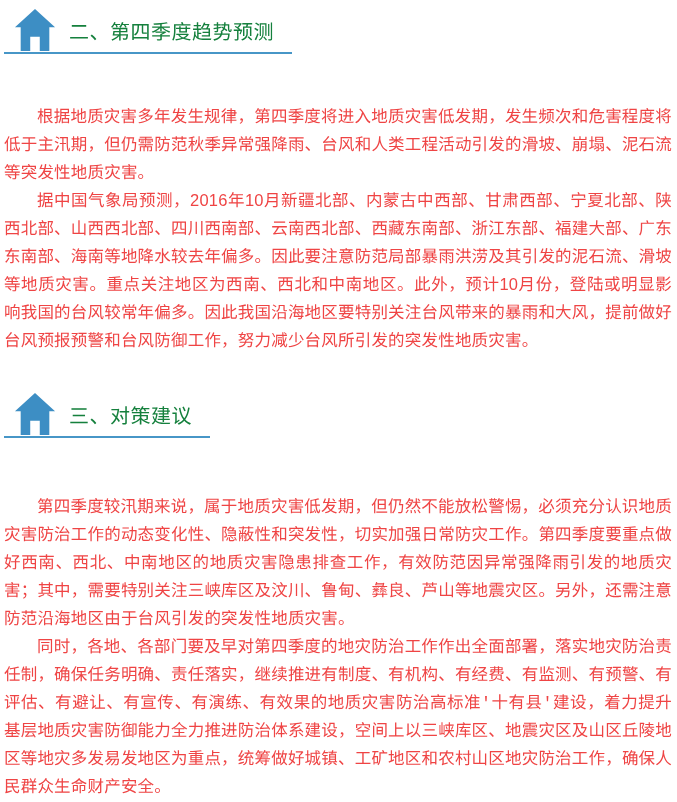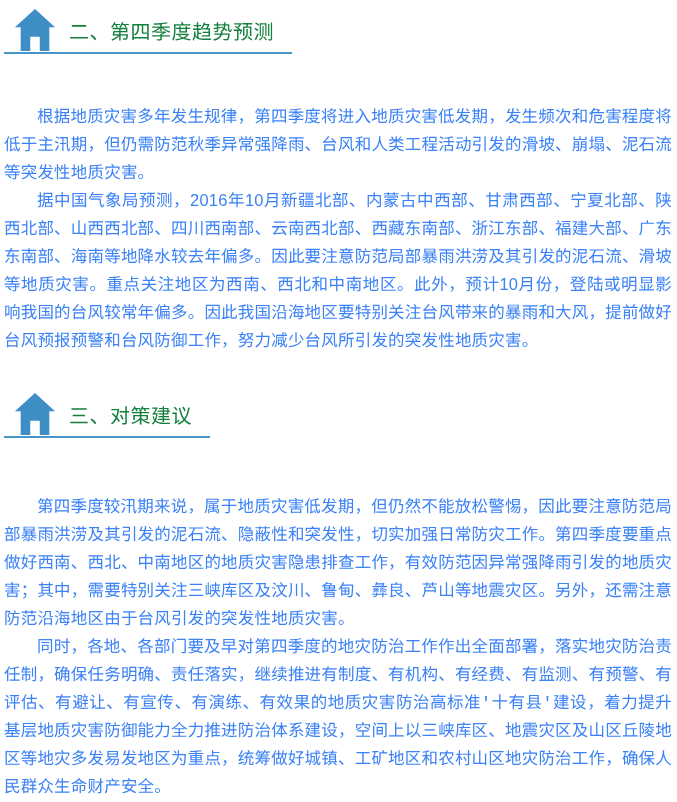--- a/index.html
+++ b/index.html
@@ -47,21 +47,21 @@
     letter-spacing: 0.5px;
     white-space: nowrap;
   }
   .sec-body {
     margin-top: 48px;
   }
   .sec-body p {
     margin: 0;
     font-size: 16.5px;
     line-height: 28px;
-    color: #3b82f6;
+    color: #ef4444;
     text-indent: 2em;
     text-align: justify;
     letter-spacing: 0.2px;
   }
   .section-2 {
     margin-top: 38px;
     font-family: Liberation Mono, monospace;
   }
   .section-2 .sec-body {
     margin-top: 56px;
@@ -90,18 +90,18 @@
   <section class="section-2">
     <div class="sec-header">
       <span class="home-icon">
         <svg viewBox="0 0 44 46" xmlns="http://www.w3.org/2000/svg" aria-hidden="true">
           <path d="M22 1 L43 20 L37 20 L37 45 L27 45 L27 30 L17 30 L17 45 L7 45 L7 20 L1 20 Z" fill="#3d8ec4"></path>
         </svg>
       </span>
       <h2 class="sec-title">三、对策建议</h2>
     </div>
     <div class="sec-body">
-      <p>第四季度较汛期来说，属于地质灾害低发期，但仍然不能放松警惕，因此要注意防范局部暴雨洪涝及其引发的泥石流、隐蔽性和突发性，切实加强日常防灾工作。第四季度要重点做好西南、西北、中南地区的地质灾害隐患排查工作，有效防范因异常强降雨引发的地质灾害；其中，需要特别关注三峡库区及汶川、鲁甸、彝良、芦山等地震灾区。另外，还需注意防范沿海地区由于台风引发的突发性地质灾害。</p>
+      <p>第四季度较汛期来说，属于地质灾害低发期，但仍然不能放松警惕，必须充分认识地质灾害防治工作的动态变化性、隐蔽性和突发性，切实加强日常防灾工作。第四季度要重点做好西南、西北、中南地区的地质灾害隐患排查工作，有效防范因异常强降雨引发的地质灾害；其中，需要特别关注三峡库区及汶川、鲁甸、彝良、芦山等地震灾区。另外，还需注意防范沿海地区由于台风引发的突发性地质灾害。</p>
       <p>同时，各地、各部门要及早对第四季度的地灾防治工作作出全面部署，落实地灾防治责任制，确保任务明确、责任落实，继续推进有制度、有机构、有经费、有监测、有预警、有评估、有避让、有宣传、有演练、有效果的地质灾害防治高标准'十有县'建设，着力提升基层地质灾害防御能力全力推进防治体系建设，空间上以三峡库区、地震灾区及山区丘陵地区等地灾多发易发地区为重点，统筹做好城镇、工矿地区和农村山区地灾防治工作，确保人民群众生命财产安全。</p>
     </div>
   </section>
 
 </div>
 
 </body></html>

